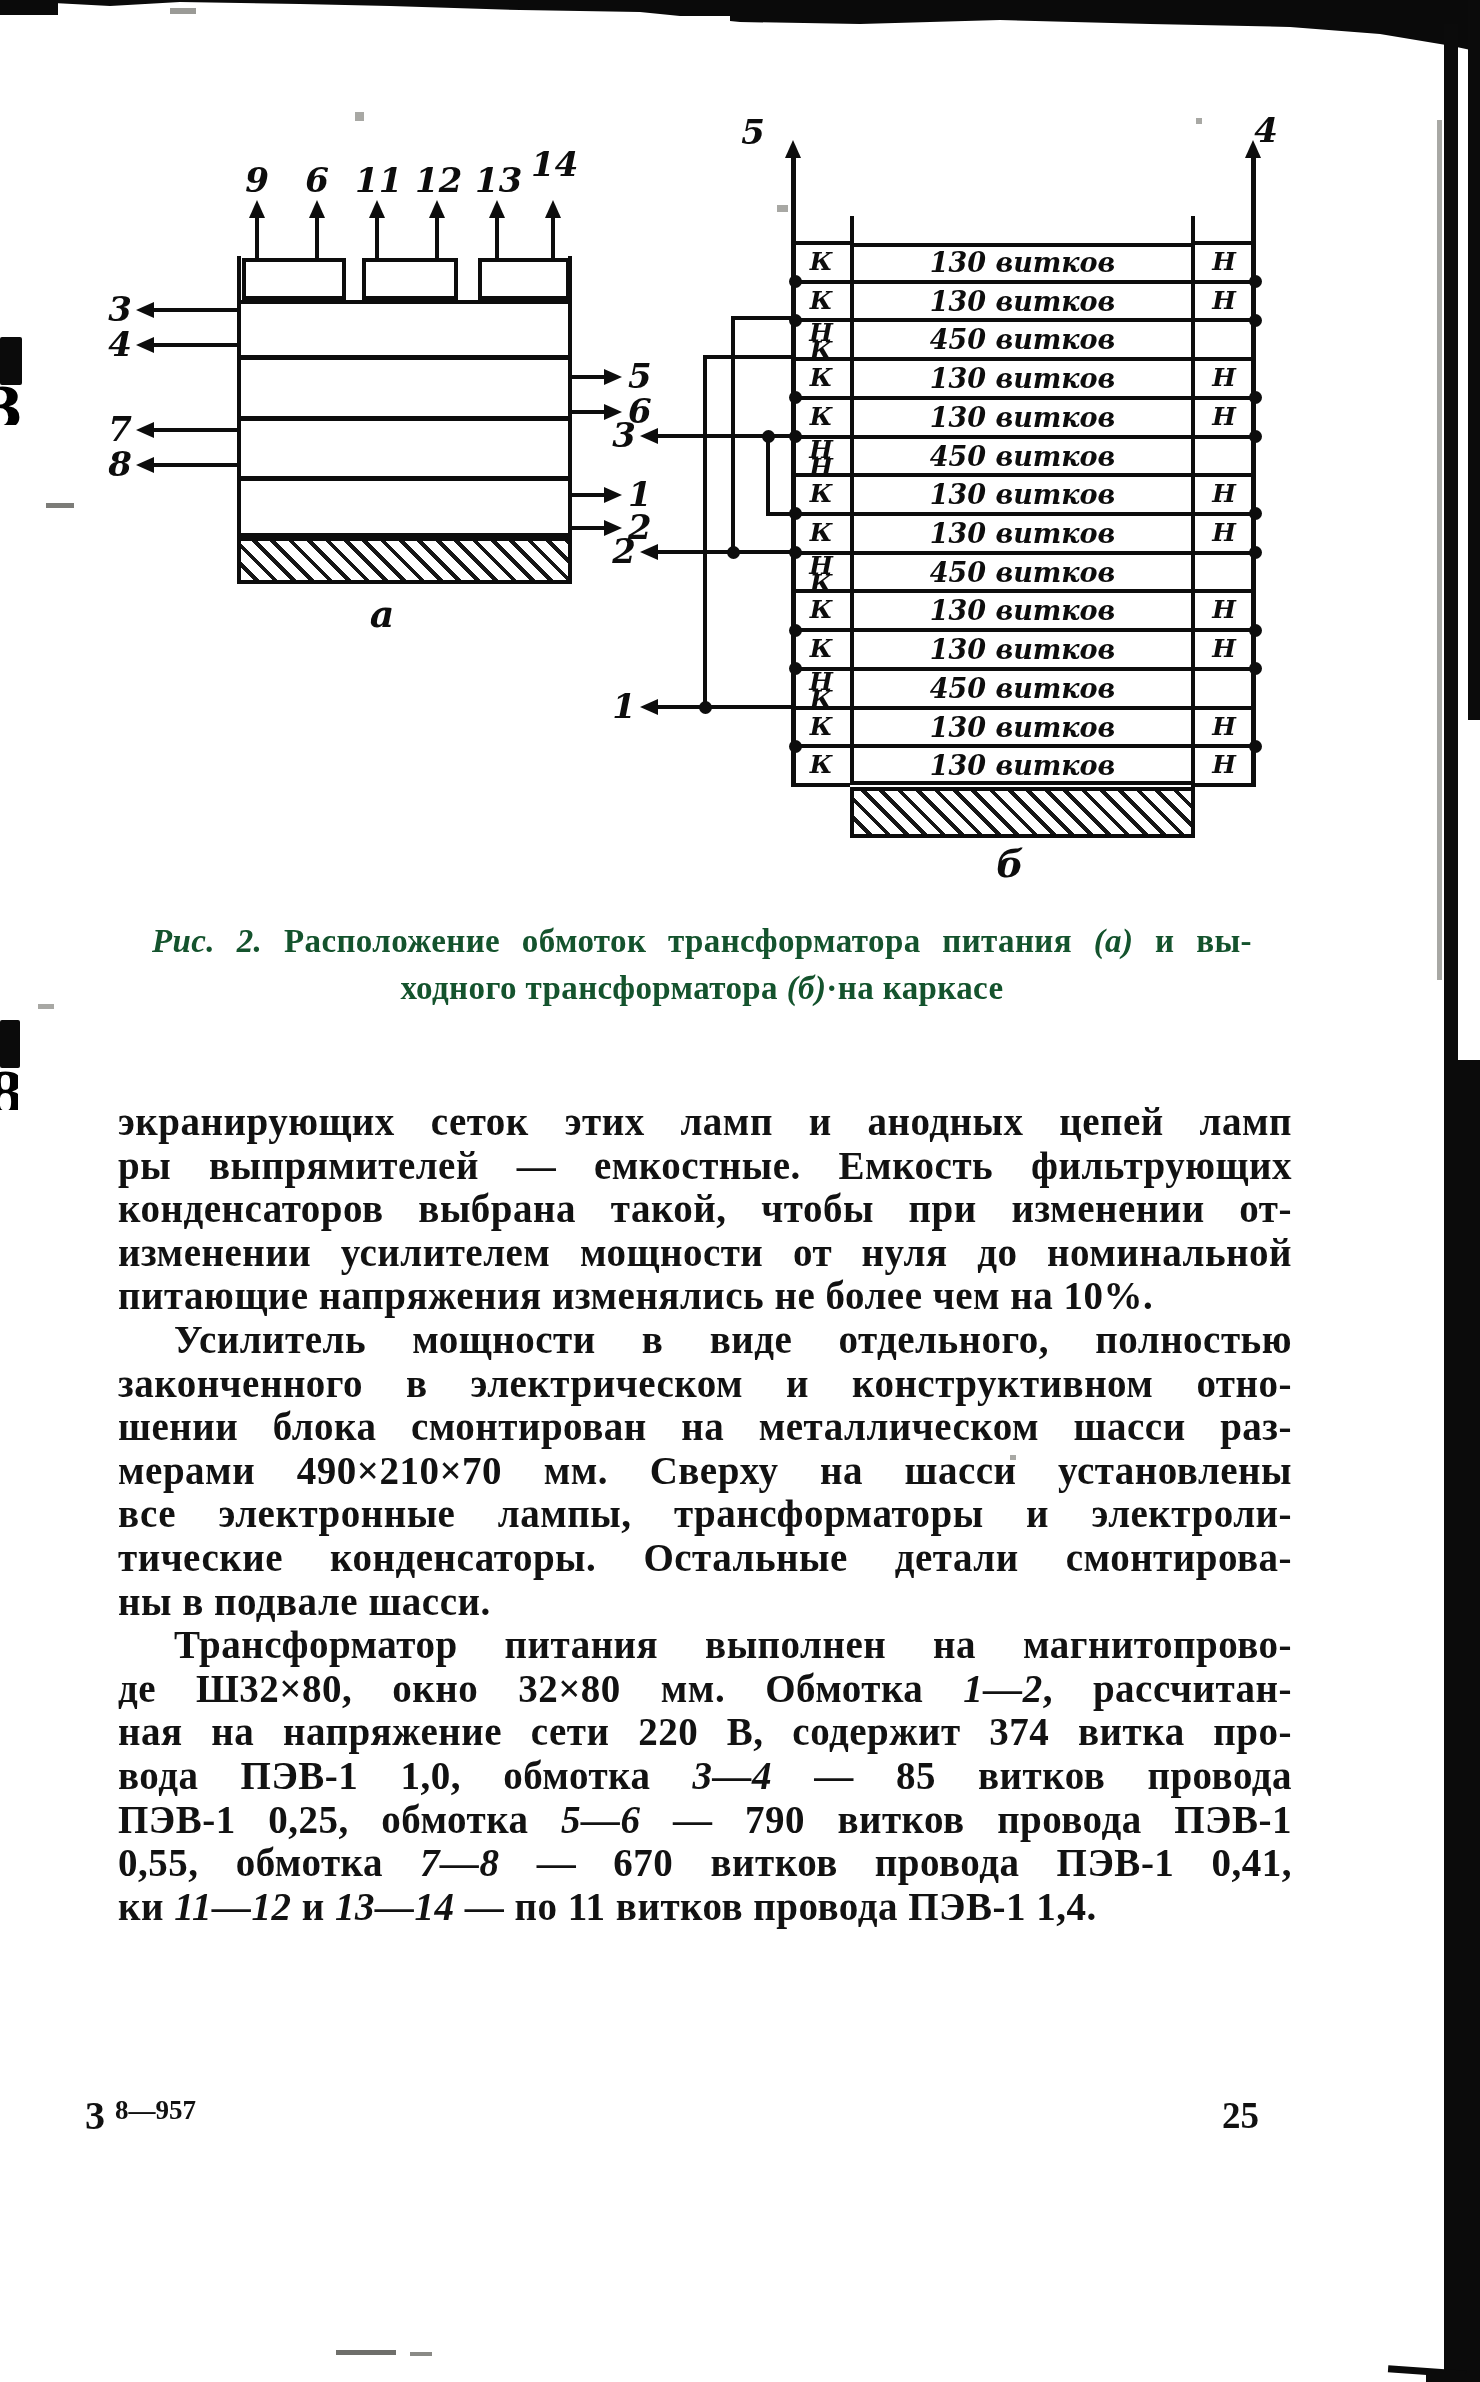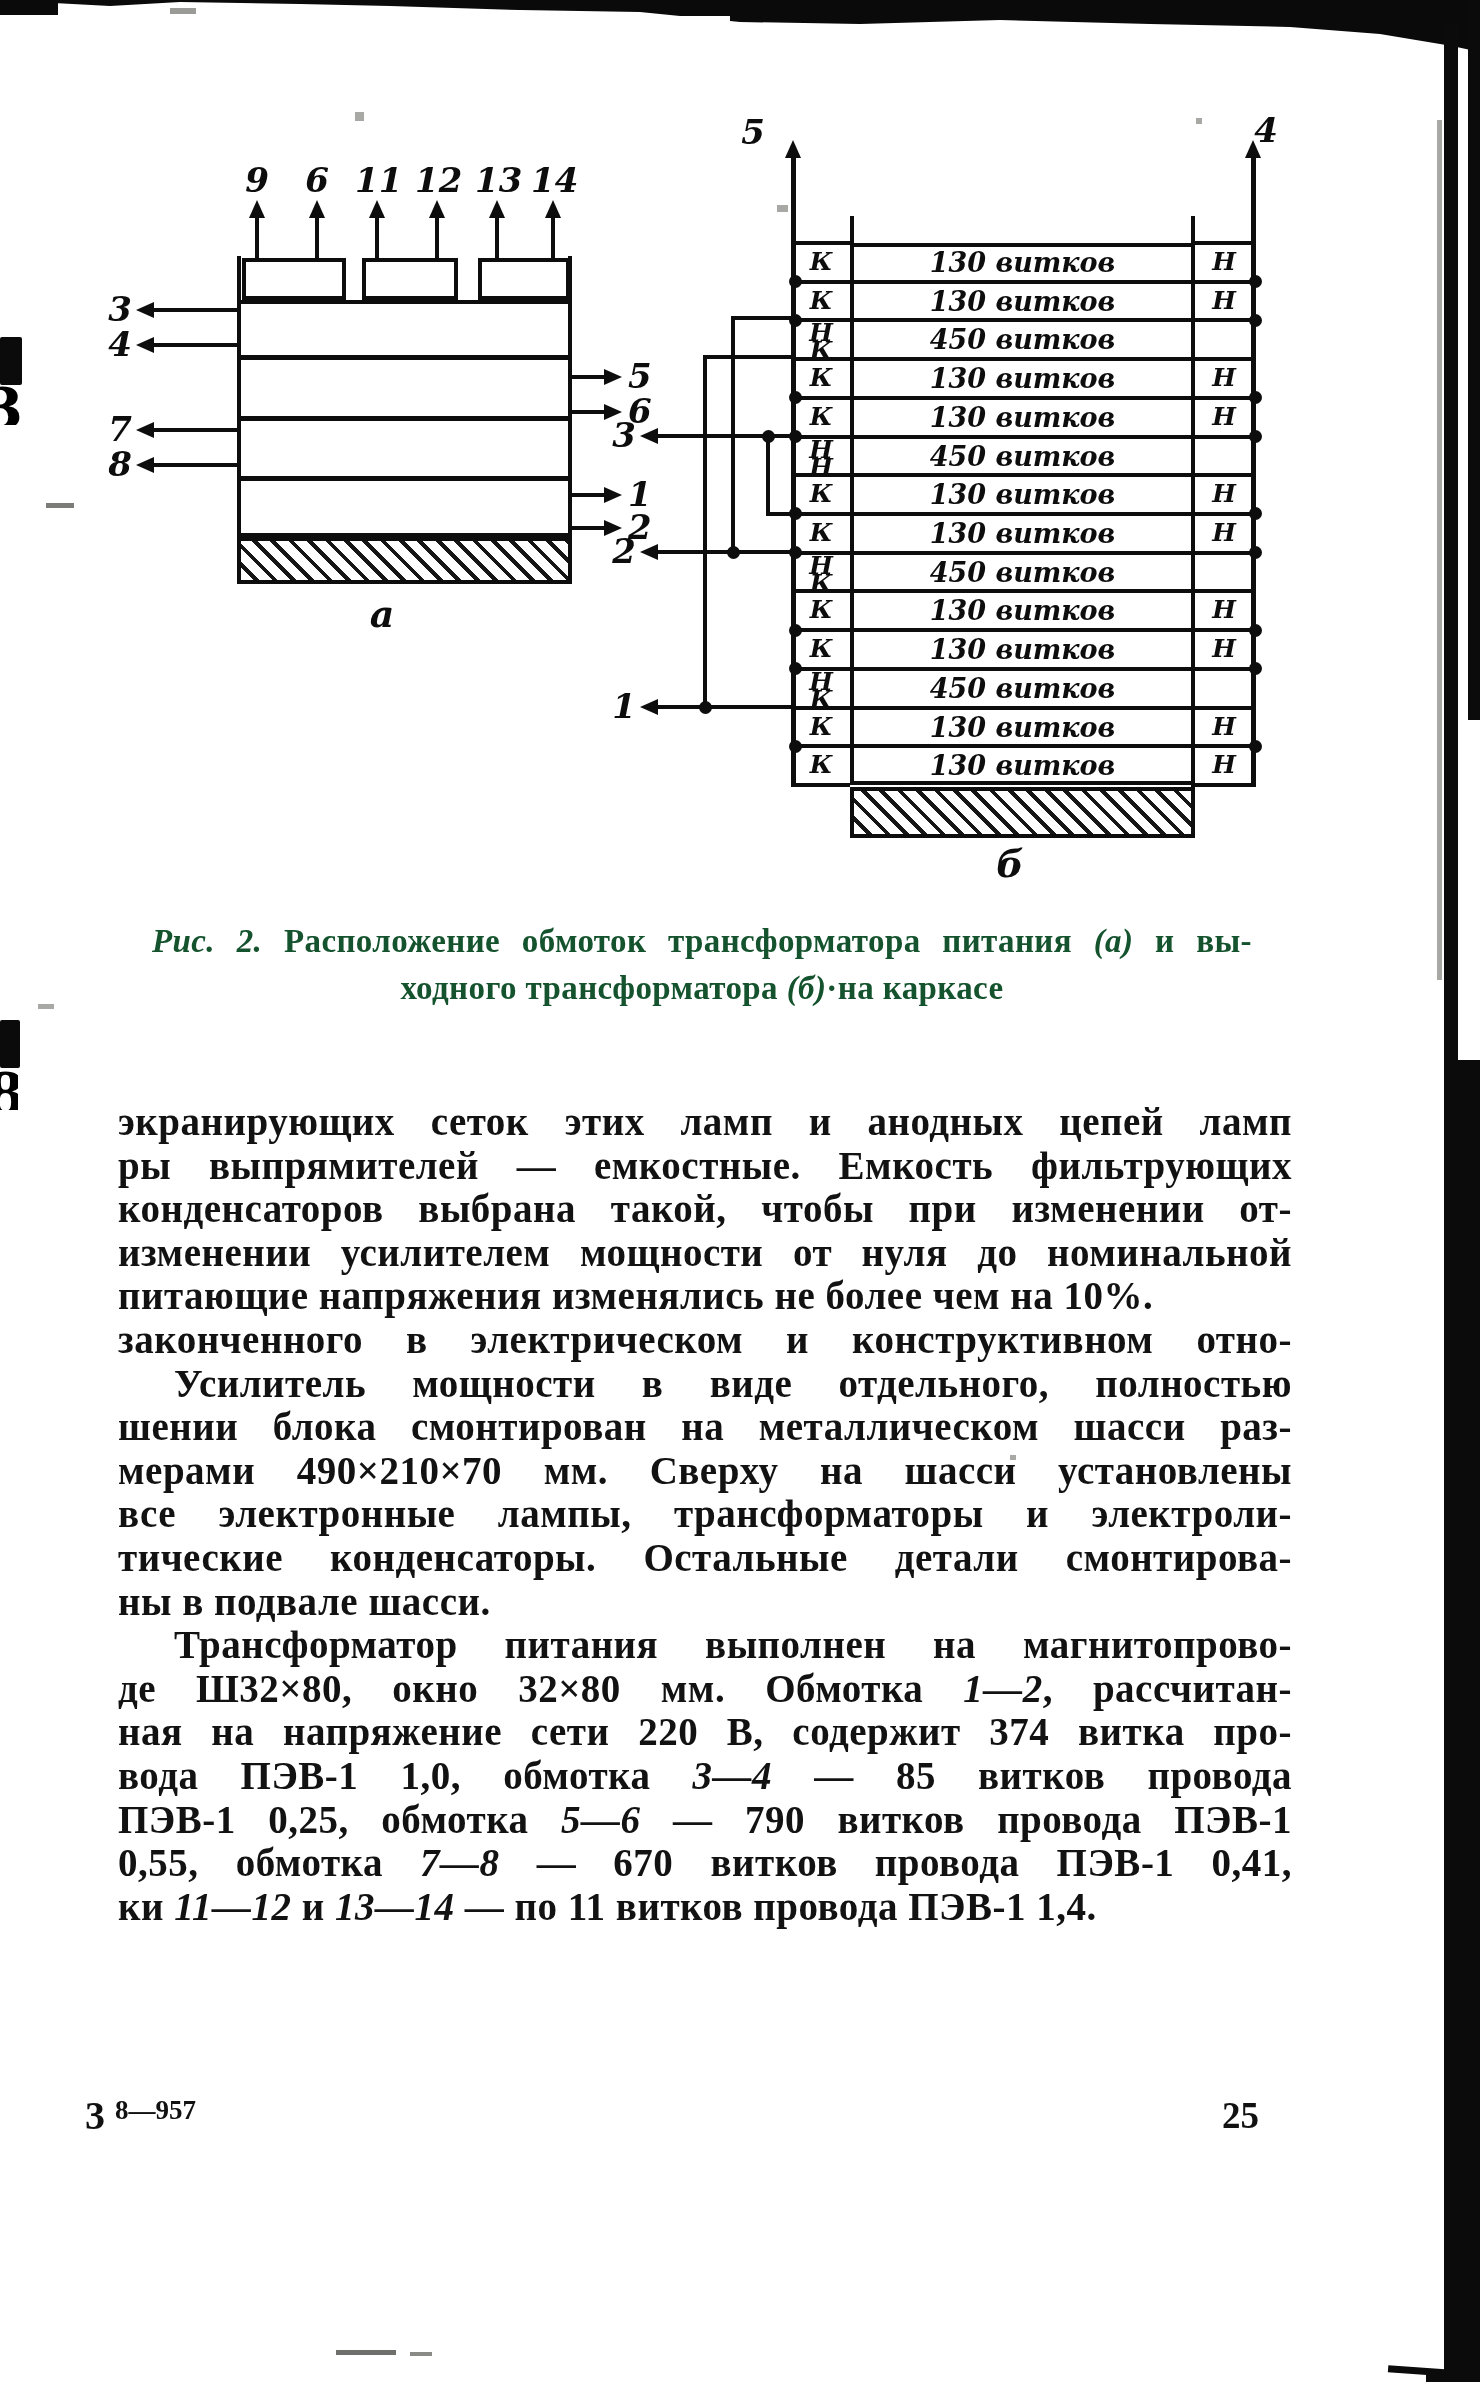--- a/index.html
+++ b/index.html
@@ -96,21 +96,21 @@
       <div class="ah-up" style="left: 369px; top: 200px;"></div>
       <div class="num" style="left: 355px; top: 162px; width: 44px; height: 36px; text-align: center;">11</div>
       <div class="ln" style="left: 435px; top: 218px; width: 4px; height: 40px;"></div>
       <div class="ah-up" style="left: 429px; top: 200px;"></div>
       <div class="num" style="left: 415px; top: 162px; width: 44px; height: 36px; text-align: center;">12</div>
       <div class="ln" style="left: 495px; top: 218px; width: 4px; height: 40px;"></div>
       <div class="ah-up" style="left: 489px; top: 200px;"></div>
       <div class="num" style="left: 475px; top: 162px; width: 44px; height: 36px; text-align: center;">13</div>
       <div class="ln" style="left: 551px; top: 218px; width: 4px; height: 40px;"></div>
       <div class="ah-up" style="left: 545px; top: 200px;"></div>
-      <div class="num" style="left: 531px; top: 162px; width: 44px; height: 36px; text-align: left; font-style: italic;">14</div>
+      <div class="num" style="left: 531px; top: 146px; width: 44px; height: 36px; text-align: left; font-style: italic;">14</div>
       <div class="ln" style="left: 154px; top: 308px; width: 83px; height: 4px;"></div>
       <div class="ah-left" style="left: 136px; top: 302px;"></div>
       <div class="num" style="left: 92px; top: 291px; width: 40px; height: 36px; text-align: right;">3</div>
       <div class="ln" style="left: 154px; top: 343px; width: 83px; height: 4px;"></div>
       <div class="ah-left" style="left: 136px; top: 337px;"></div>
       <div class="num" style="left: 92px; top: 326px; width: 40px; height: 36px; text-align: right;">4</div>
       <div class="ln" style="left: 154px; top: 428px; width: 83px; height: 4px;"></div>
       <div class="ah-left" style="left: 136px; top: 422px;"></div>
       <div class="num" style="left: 92px; top: 411px; width: 40px; height: 36px; text-align: right;">7</div>
       <div class="ln" style="left: 154px; top: 463px; width: 83px; height: 4px;"></div>
@@ -263,22 +263,22 @@
       <div class="cap-line justify"><span class="it">Рис. 2.</span><span> Расположение обмоток трансформатора питания </span><span class="it">(а)</span><span> и вы-</span></div>
       <div class="cap-line center"><span>ходного трансформатора </span><span class="it">(б)</span><span>·на каркасе</span></div>
     </div>
 
   <div id="bodytext">
       <div class="bodyline"><span>экранирующих сеток этих ламп и анодных цепей ламп</span></div>
       <div class="bodyline"><span>ры выпрямителей — емкостные. Емкость фильтрующих</span></div>
       <div class="bodyline"><span>конденсаторов выбрана такой, чтобы при изменении от-</span></div>
       <div class="bodyline"><span>изменении усилителем мощности от нуля до номинальной</span></div>
       <div class="bodyline end"><span>питающие напряжения изменялись не более чем на 10%.</span></div>
+      <div class="bodyline ind"><span>Усилитель мощности в виде отдельного, полностью</span></div>
       <div class="bodyline"><span>законченного в электрическом и конструктивном отно-</span></div>
-      <div class="bodyline ind"><span>Усилитель мощности в виде отдельного, полностью</span></div>
       <div class="bodyline"><span>шении блока смонтирован на металлическом шасси раз-</span></div>
       <div class="bodyline"><span>мерами 490×210×70 мм. Сверху на шасси установлены</span></div>
       <div class="bodyline"><span>все электронные лампы, трансформаторы и электроли-</span></div>
       <div class="bodyline"><span>тические конденсаторы. Остальные детали смонтирова-</span></div>
       <div class="bodyline end"><span>ны в подвале шасси.</span></div>
       <div class="bodyline ind"><span>Трансформатор питания выполнен на магнитопрово-</span></div>
       <div class="bodyline"><span>де Ш32×80, окно 32×80 мм. Обмотка </span><span class="it">1—2</span><span>, рассчитан-</span></div>
       <div class="bodyline"><span>ная на напряжение сети 220 В, содержит 374 витка про-</span></div>
       <div class="bodyline"><span>вода ПЭВ-1 1,0, обмотка </span><span class="it">3—4</span><span> — 85 витков провода</span></div>
       <div class="bodyline"><span>ПЭВ-1 0,25, обмотка </span><span class="it">5—6</span><span> — 790 витков провода ПЭВ-1</span></div>

